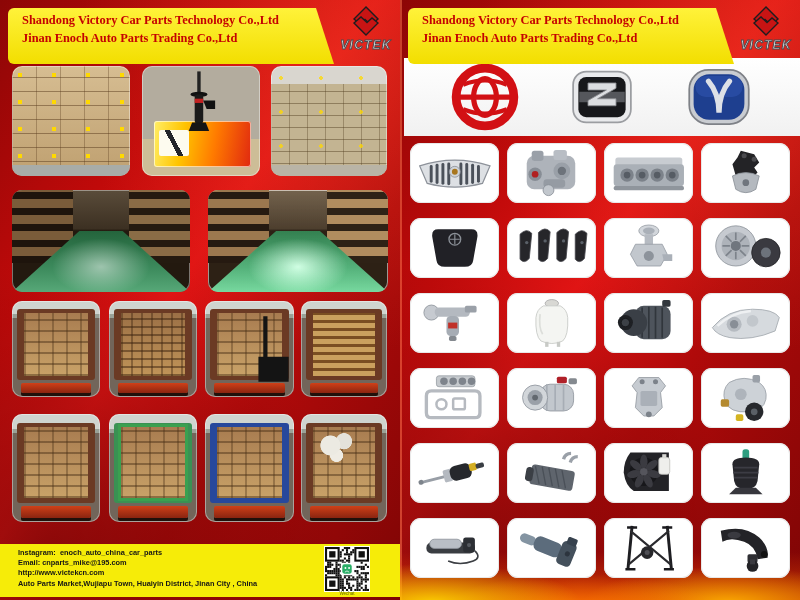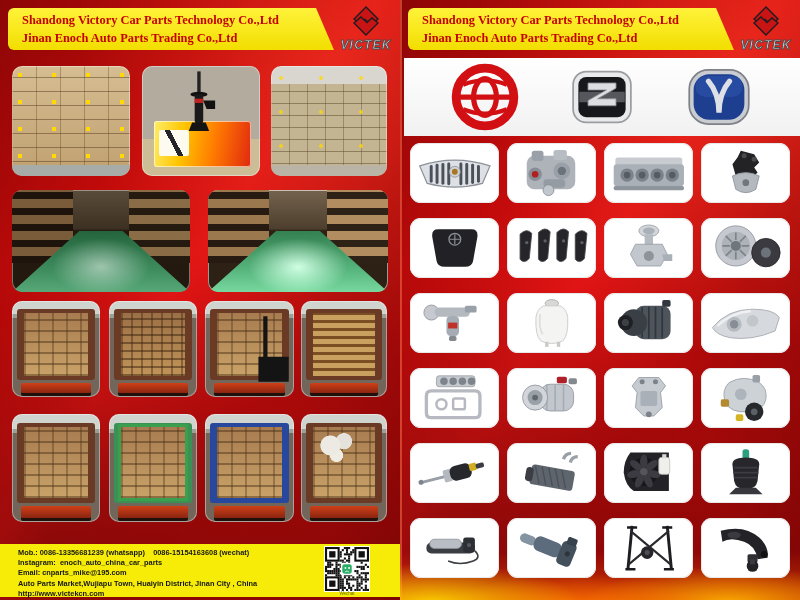--- a/index.html
+++ b/index.html
@@ -6,21 +6,21 @@
   .stage{position:relative;width:800px;height:600px;overflow:hidden;font-family:"Liberation Sans",sans-serif;}
   .half{position:absolute;top:0;width:400px;height:600px;overflow:hidden;
     background:
       radial-gradient(120% 90% at 85% 10%, rgba(255,90,50,.28), transparent 55%),
       radial-gradient(120% 80% at 12% 92%, rgba(70,0,0,.5), transparent 60%),
       linear-gradient(125deg,#8c0606 0%,#c00a0a 28%,#e01414 46%,#b00a0a 66%,#7d0505 100%);}
   #left{left:0;}
   #right{left:400px;box-shadow:inset 2px 0 0 rgba(255,120,80,.5);}
 
   
-  .banner{position:absolute;left:8px;top:8px;width:326px;height:42px;z-index:3;
+  .banner{position:absolute;left:8px;top:8px;width:326px;height:56px;z-index:3;
     background:linear-gradient(180deg,#fff23a,#f2de00);
     clip-path:polygon(0 0,calc(100% - 18px) 0,100% 100%,0 100%);
     border-radius:6px 0 0 6px;padding:4px 0 0 14px;box-sizing:border-box;}
   .banner div{font-family:"Liberation Serif",serif;font-weight:700;font-size:12.4px;
     color:#c40202;line-height:1.45;white-space:nowrap;}
   .victek{position:absolute;top:1px;right:2px;width:64px;height:54px;z-index:3;font-style:italic;}
 
   
   .photo{position:absolute;border-radius:10px;overflow:hidden;
     box-shadow:inset 0 0 0 1px rgba(255,255,255,.4);z-index:2;}
@@ -207,25 +207,24 @@
           <i class="chassis"></i>
         </div>
         <div class="photo ph-cont ph-cont--bags" aria-label="container loaded with boxes and white bags" style="left: 301px; top: 414px; width: 86px; height: 108px;">
           <i class="wall"></i>
           <i class="boxes"></i>
           <i class="chassis"></i>
         </div>
       </div>
 
     <div class="footer">
-      <div>Mob.: 0086-13356681239 (whatsapp)    0086-15154163608 (wechat)</div>
       <div>Instagram:  enoch_auto_china_car_parts</div>
       <div>Email: cnparts_mike@195.com</div>
+      <div>http://www.victekcn.com</div>
       <div>Auto Parts Market,Wujiapu Town, Huaiyin District, Jinan City , China</div>
-      <div>http://www.victekcn.com</div>
     </div>
     <div class="qr-box" id="qr-box"><svg viewBox="0 0 42 42" width="100%" height="100%">
           <rect width="42" height="42" fill="#fff"></rect>
           <rect x="18" y="0" width="2" height="2" fill="#111"></rect>
           <rect x="20" y="0" width="2" height="2" fill="#111"></rect>
           <rect x="22" y="0" width="2" height="2" fill="#111"></rect>
           <rect x="16" y="2" width="2" height="2" fill="#111"></rect>
           <rect x="20" y="2" width="2" height="2" fill="#111"></rect>
           <rect x="26" y="2" width="2" height="2" fill="#111"></rect>
           <rect x="14" y="4" width="2" height="2" fill="#111"></rect>

